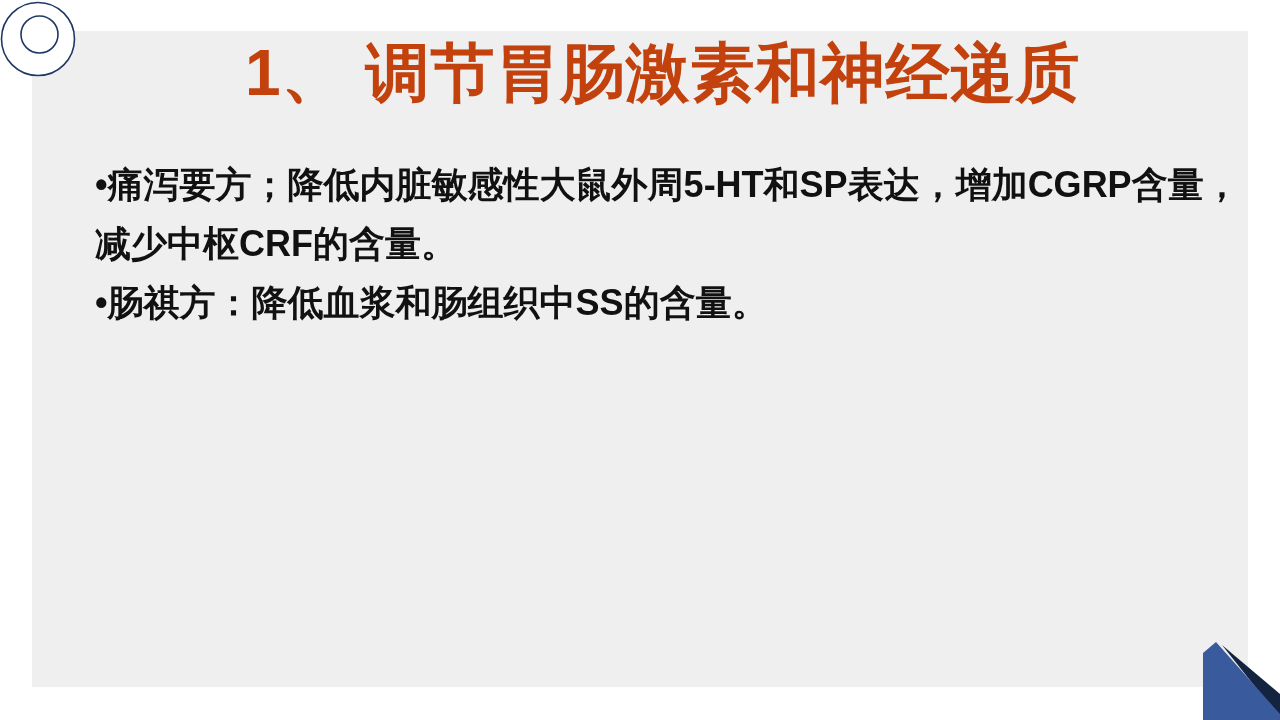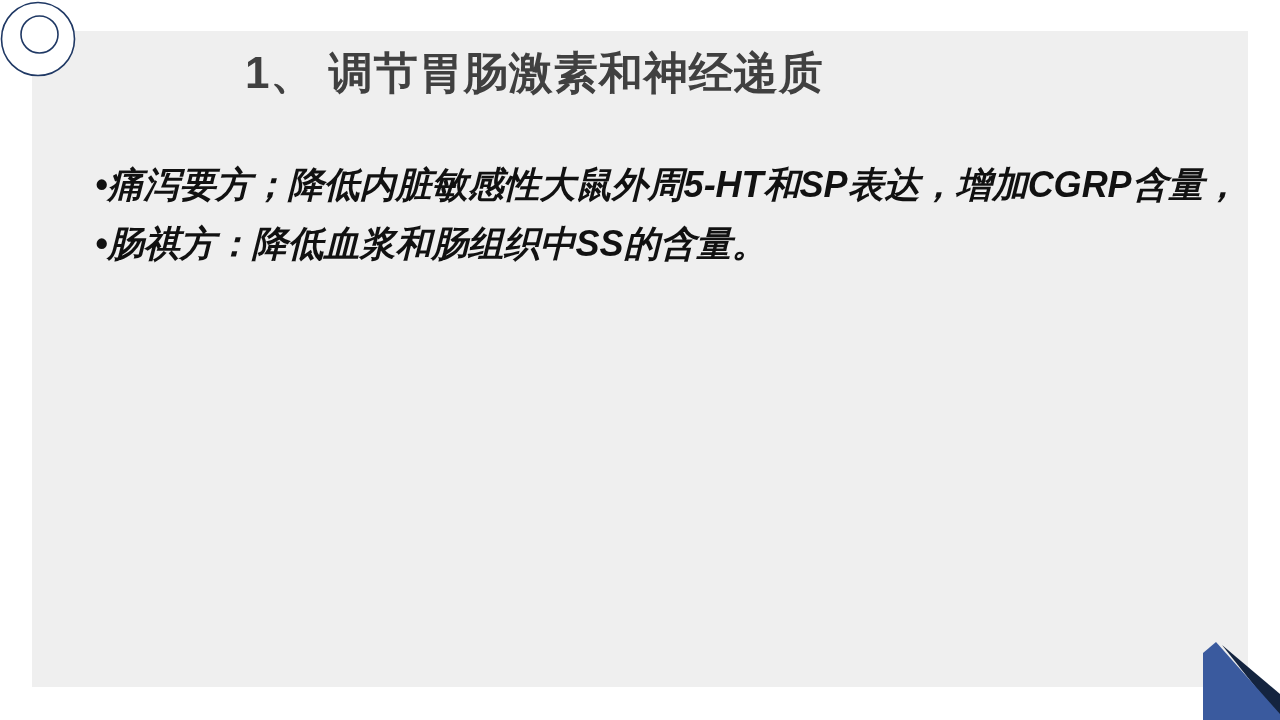--- a/index.html
+++ b/index.html
@@ -35,60 +35,60 @@
     left: 1190px;
     top: 630px;
     width: 90px;
     height: 90px;
   }
   .slide-title {
     position: absolute;
     left: 245px;
     top: 44px;
     margin: 0;
-    font-size: 44px;
+    font-size: 64px;
     line-height: 58px;
     font-weight: 700;
-    color: #404040;
+    color: #c2410c;
     letter-spacing: 1px;
     white-space: nowrap;
   }
   .slide-body {
     position: absolute;
     left: 95px;
     top: 155px;
     width: 1110px;
     font-size: 36px;
     line-height: 59px;
     font-weight: 600;
     color: #111111;
     letter-spacing: 0px;
   }
   .slide-body .line {
     white-space: nowrap;
     height: 59px;
-    font-style: italic;
   }
 </style>
 </head>
 <body>
 
 <div class="canvas">
 
   <div class="panel"></div>
 
   <svg class="deco-circles" viewBox="0 0 80 80" xmlns="http://www.w3.org/2000/svg">
     <circle cx="38" cy="39" r="36.5" fill="#ffffff" stroke="#1f3864" stroke-width="1.6"></circle>
     <circle cx="39.5" cy="34.5" r="18.5" fill="#ffffff" stroke="#1f3864" stroke-width="1.6"></circle>
   </svg>
 
   <h1 class="slide-title">1、 调节胃肠激素和神经递质</h1>
 
   <div class="slide-body">
       <div class="line">•痛泻要方；降低内脏敏感性大鼠外周5-HT和SP表达，增加CGRP含量，</div>
+      <div class="line">减少中枢CRF的含量。</div>
       <div class="line">•肠祺方：降低血浆和肠组织中SS的含量。</div>
     </div>
 
   <svg class="deco-corner" viewBox="0 0 90 90" xmlns="http://www.w3.org/2000/svg">
 
     <polygon points="32,15 90,64 90,88" fill="#14243f"></polygon>
     <polygon points="13,23 26,12 90,84 90,90 13,90" fill="#3a5a9e"></polygon>
   </svg>
 
 </div>

